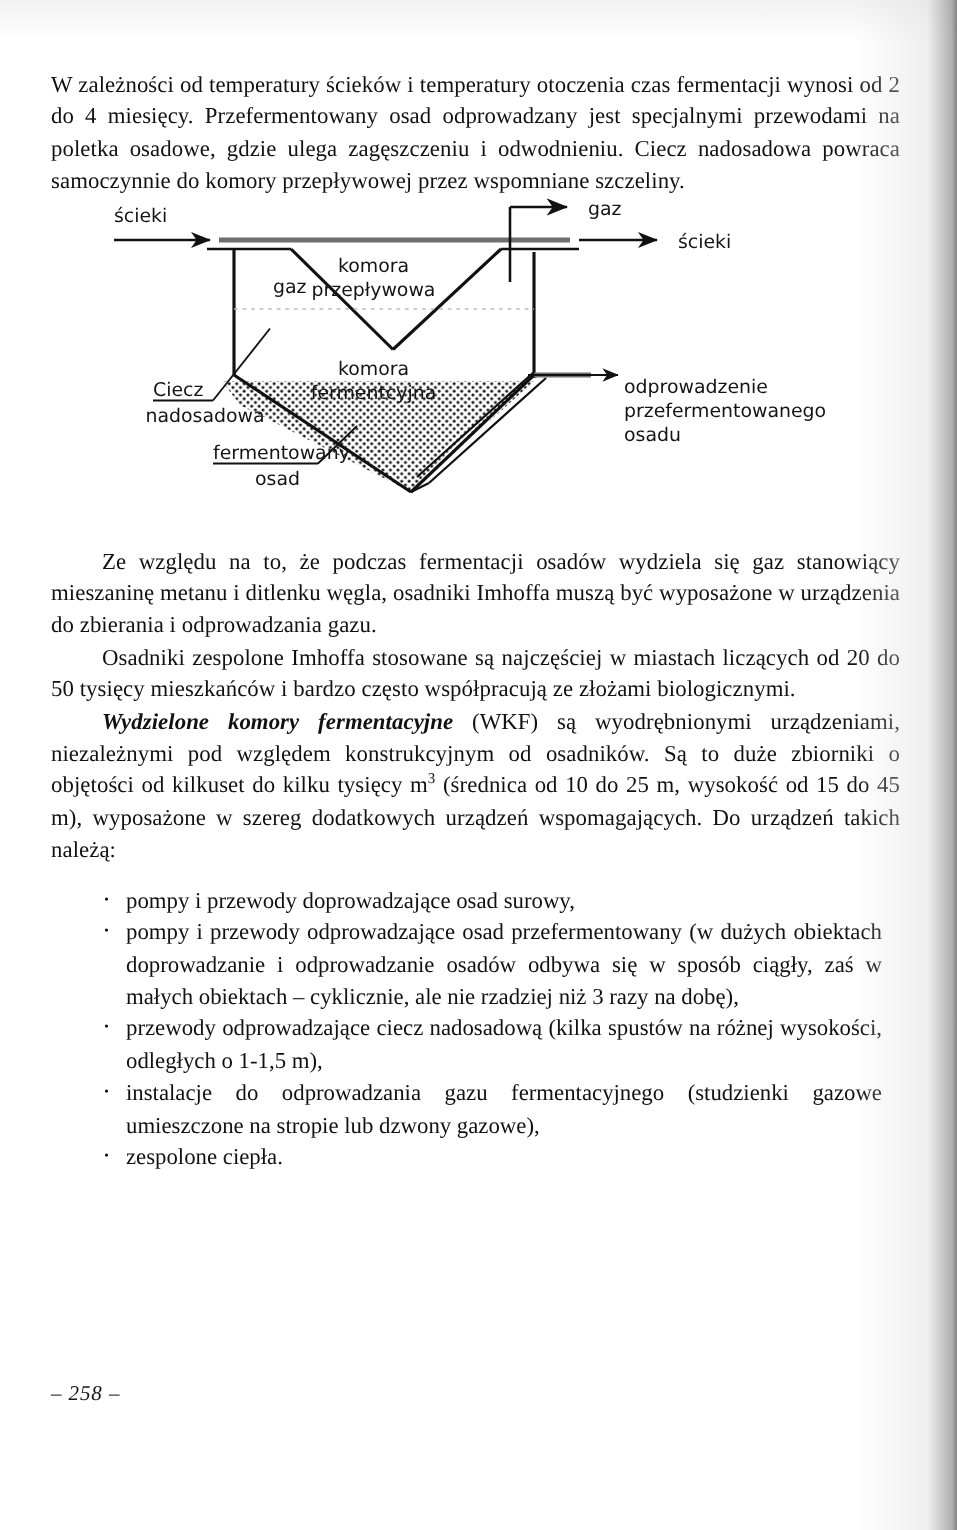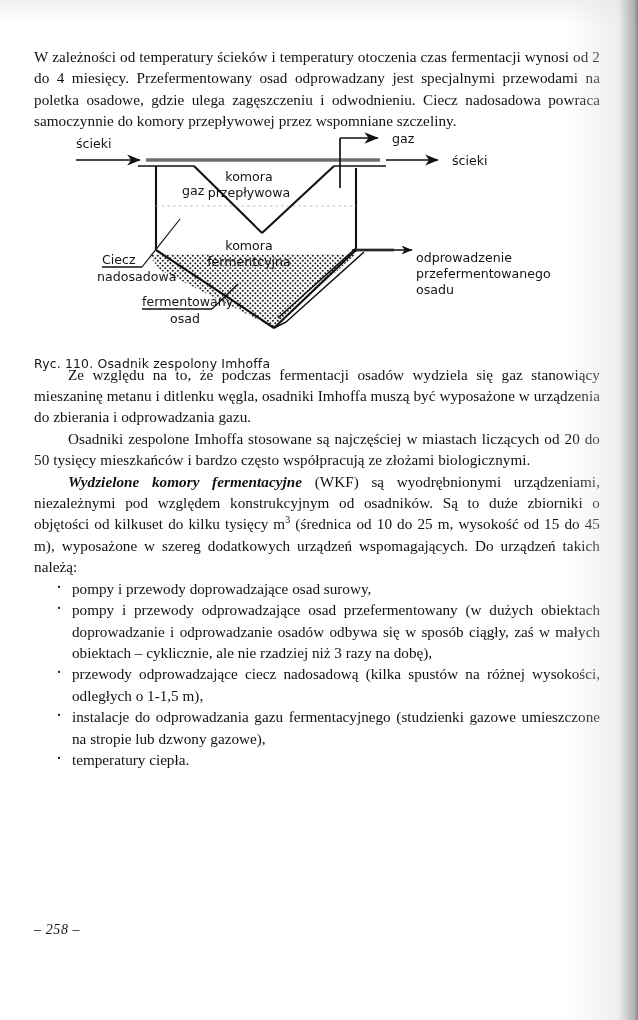--- a/index.html
+++ b/index.html
@@ -63,21 +63,21 @@
     margin-top: 6px;
     font-family: "DejaVu Sans", sans-serif;
     font-size: 12.4px;
     letter-spacing: 0.2px;
     color: #141414;
   }
 
   
   ul.bullets {
     list-style: none;
-    margin: 0;
+    margin: 12px;
     padding: 0;
   }
   ul.bullets li {
     position: relative;
     padding-left: 38px;
     font-size: 15.2px;
     line-height: 21.4px;
     text-align: justify;
     margin: 0;
   }
@@ -181,36 +181,35 @@
           <text x="63" y="149">nadosadowa</text>
 
           <text x="108" y="174">fermentowany</text>
           <text x="136" y="191">osad</text>
 
           <text x="382" y="130">odprowadzenie</text>
           <text x="382" y="146">przefermentowanego</text>
           <text x="382" y="162">osadu</text>
         </g>
       </svg>
-      <div class="fig-caption">Ryc. 110. Osadnik zespolony Imhoffa</div>
     </div>
 
     <div class="spacer-sm"></div>
 
     <p class="para indent">Ze względu na to, że podczas fermentacji osadów wydziela się gaz stanowiący mieszaninę metanu i ditlenku węgla, osadniki Imhoffa muszą być wyposażone w urządzenia do zbierania i odprowadzania gazu.</p>
     <p class="para indent">Osadniki zespolone Imhoffa stosowane są najczęściej w miastach liczących od 20 do 50 tysięcy mieszkańców i bardzo często współpracują ze złożami biologicznymi.</p>
 
     <p class="para indent"><span class="b">Wydzielone komory fermentacyjne</span><span> (WKF) są wyodrębnionymi urządzeniami, niezależnymi pod względem konstrukcyjnym od osadników. Są to duże zbiorniki o objętości od kilkuset do kilku tysięcy m</span><sup class="exp">3</sup><span> (średnica od 10 do 25 m, wysokość od 15 do 45 m), wyposażone w szereg dodatkowych urządzeń wspomagających. Do urządzeń takich należą:</span></p>
 
     <ul class="bullets">
       <li>pompy i przewody doprowadzające osad surowy,</li>
       <li>pompy i przewody odprowadzające osad przefermentowany (w dużych obiektach doprowadzanie i odprowadzanie osadów odbywa się w sposób ciągły, zaś w małych obiektach – cyklicznie, ale nie rzadziej niż 3 razy na dobę),</li>
       <li>przewody odprowadzające ciecz nadosadową (kilka spustów na różnej wysokości, odległych o 1-1,5 m),</li>
       <li>instalacje do odprowadzania gazu fermentacyjnego (studzienki gazowe umieszczone na stropie lub dzwony gazowe),</li>
-      <li>temperatury ciepła.</li>
+      <li>zespolone ciepła.</li>
     </ul>
 
   </div>
 
   <div class="page-number">– 258 –</div>
 
   <div class="scan-shadow-top"></div>
   <div class="scan-shadow-right"></div>
 </div>
 

